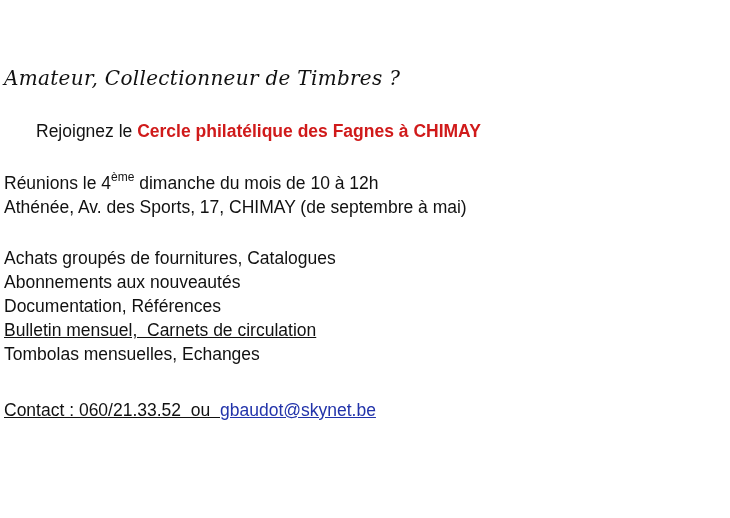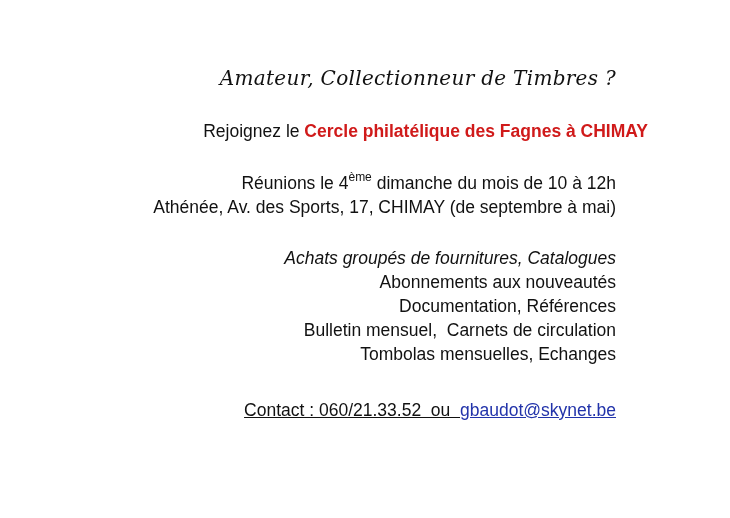--- a/index.html
+++ b/index.html
@@ -1,19 +1,19 @@
 <!DOCTYPE html>
 <html><head>
   <meta charset="utf-8">
   <style>
     html, body { margin: 0; padding: 0; background: #ffffff; }
     body { width: 730px; height: 518px; position: relative; overflow: hidden; }
     .page { position: absolute; left: 0; top: 0; width: 730px; height: 518px; }
     .line {
-      position: absolute; left: 16px; width: 600px; text-align: right;
+      position: absolute; left: 4px; width: 600px; text-align: left;
       font-family: "Liberation Sans", "DejaVu Sans", sans-serif;
       font-size: 17.5px; color: #111111; white-space: pre; line-height: 22px;
     }
     .title {
       font-family: "DejaVu Serif", "Liberation Serif", serif;
       font-style: italic; font-size: 20px; top: 67px; letter-spacing: 0.3px;
     }
     .red { color: #d01a1a; font-weight: bold; }
     sup { font-size: 12px; vertical-align: 8px; line-height: 0; }
     .contact { text-decoration: underline; }
@@ -23,20 +23,20 @@
 <body>
 
 <div class="page">
   <div class="line title">Amateur, Collectionneur de Timbres ?</div>
 
   <div class="line" style="top:120px;padding-left:32px;"><span>Rejoignez le </span><span class="red">Cercle philatélique des Fagnes à CHIMAY</span></div>
 
   <div class="line" style="top:172px;"><span>Réunions le 4</span><sup>ème</sup><span> dimanche du mois de 10 à 12h</span></div>
   <div class="line" style="top:196px;">Athénée, Av. des Sports, 17, CHIMAY (de septembre à mai)</div>
 
-  <div class="line" style="top:247px;font-style:italic;">Achats groupés de fournitures, Catalogues</div>
+  <div class="line" style="top:247px;">Achats groupés de fournitures, Catalogues</div>
   <div class="line" style="top:271px;">Abonnements aux nouveautés</div>
   <div class="line" style="top:295px;">Documentation, Références</div>
-  <div class="line" style="top:319px;">Bulletin mensuel,  Carnets de circulation</div>
+  <div class="line" style="top:319px;text-decoration:underline;">Bulletin mensuel,  Carnets de circulation</div>
   <div class="line" style="top:343px;">Tombolas mensuelles, Echanges</div>
 
   <div class="line" style="top:399px;"><span class="contact">Contact : 060/21.33.52  ou  </span><span class="email">gbaudot@skynet.be</span></div>
 </div>
 
 </body></html>

